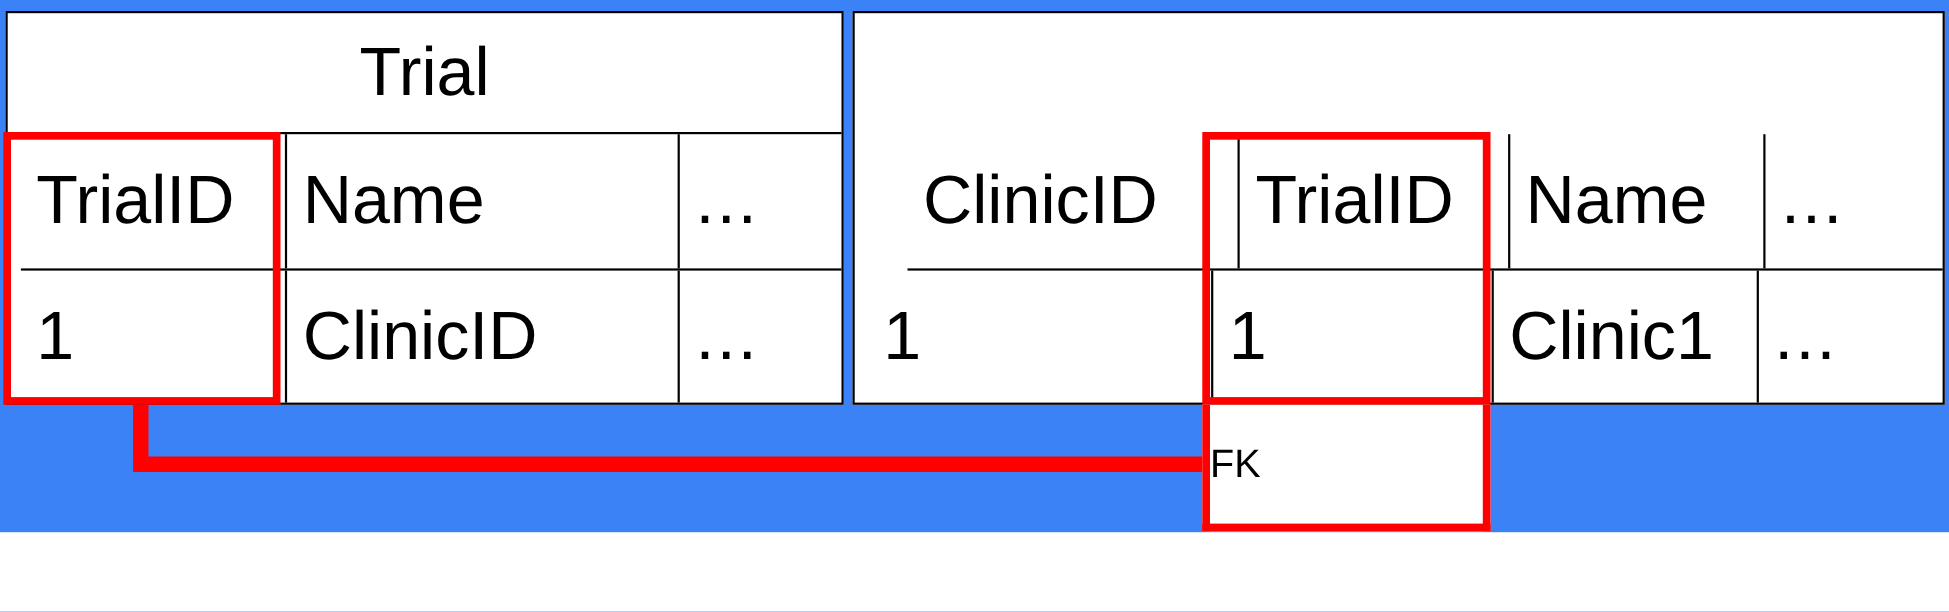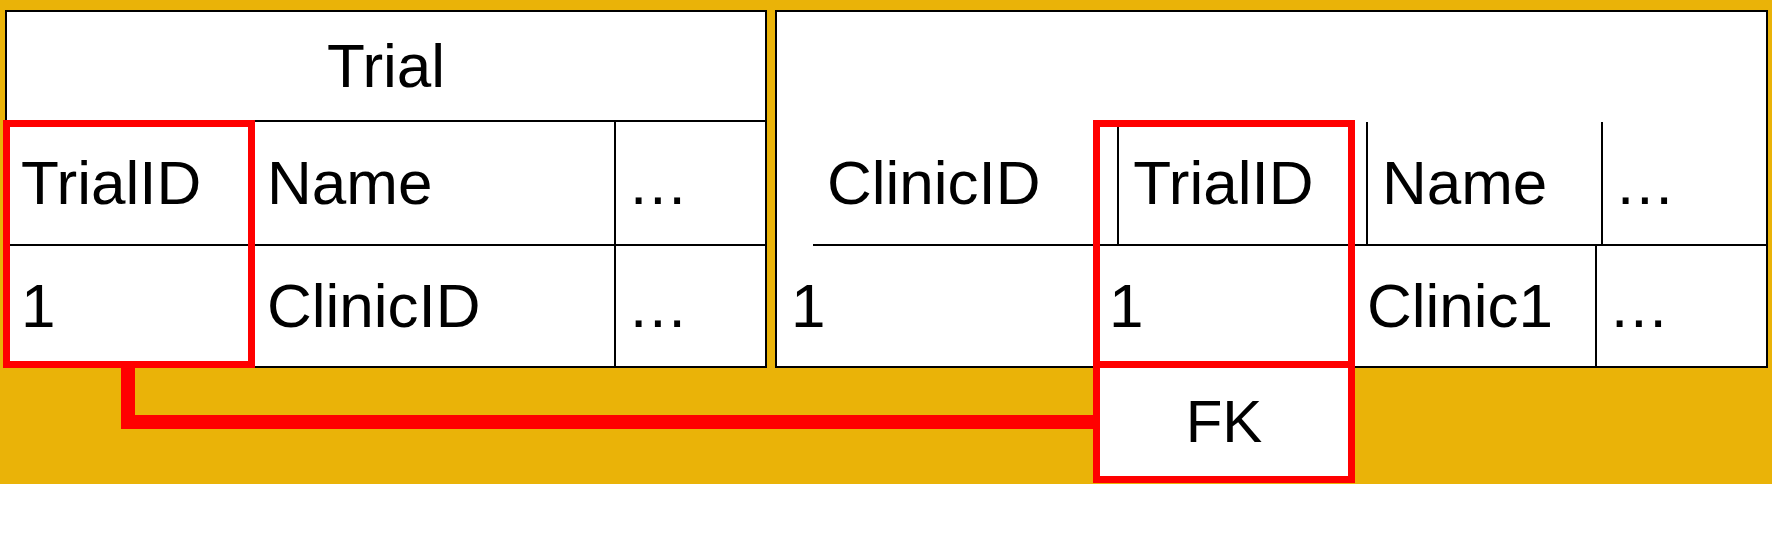--- a/index.html
+++ b/index.html
@@ -8,21 +8,21 @@
     padding: 0;
     background: #ffffff;
   }
   body {
     font-family: "Liberation Sans", sans-serif;
   }
   #stage {
     position: relative;
     width: 1772px;
     height: 484px;
-    background: #eab308;
+    background: #3b82f6;
     overflow: hidden;
   }
 
   
   .db-table {
     position: absolute;
     box-sizing: border-box;
     border: 2px solid #000000;
     background: #ffffff;
   }
@@ -36,21 +36,21 @@
     display: flex;
     align-items: center;
     justify-content: center;
     font-size: 62px;
     line-height: 1;
     color: #000000;
     white-space: nowrap;
   }
   .tbl-row {
     position: absolute;
-    left: 0;
+    left: 12px;
     right: 0;
     box-sizing: border-box;
     display: flex;
   }
   .tbl-row.header-row { border-bottom: 2px solid #000000; }
   .cell {
     box-sizing: border-box;
     display: flex;
     align-items: center;
     padding-left: 14px;
@@ -76,22 +76,21 @@
     pointer-events: none;
   }
   .fk-box {
     position: absolute;
     box-sizing: border-box;
     border: 7px solid #ff0000;
     border-top: none;
     background: #ffffff;
     display: flex;
     align-items: center;
-    justify-content: center;
-    font-size: 60px;
+    font-size: 36px;
     line-height: 1;
     color: #000000;
   }
 
   
   .connector {
     position: absolute;
     left: 0;
     top: 0;
     pointer-events: none;

